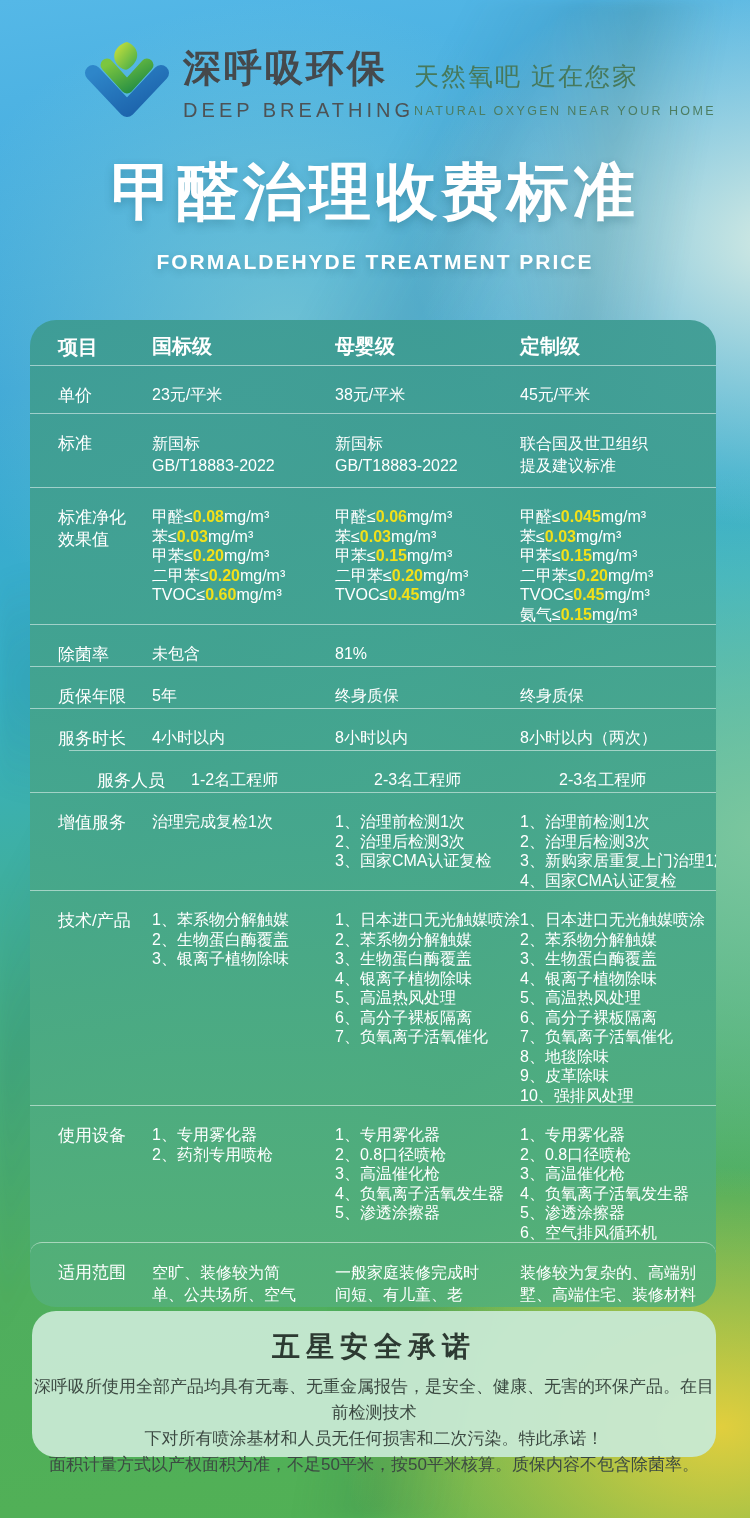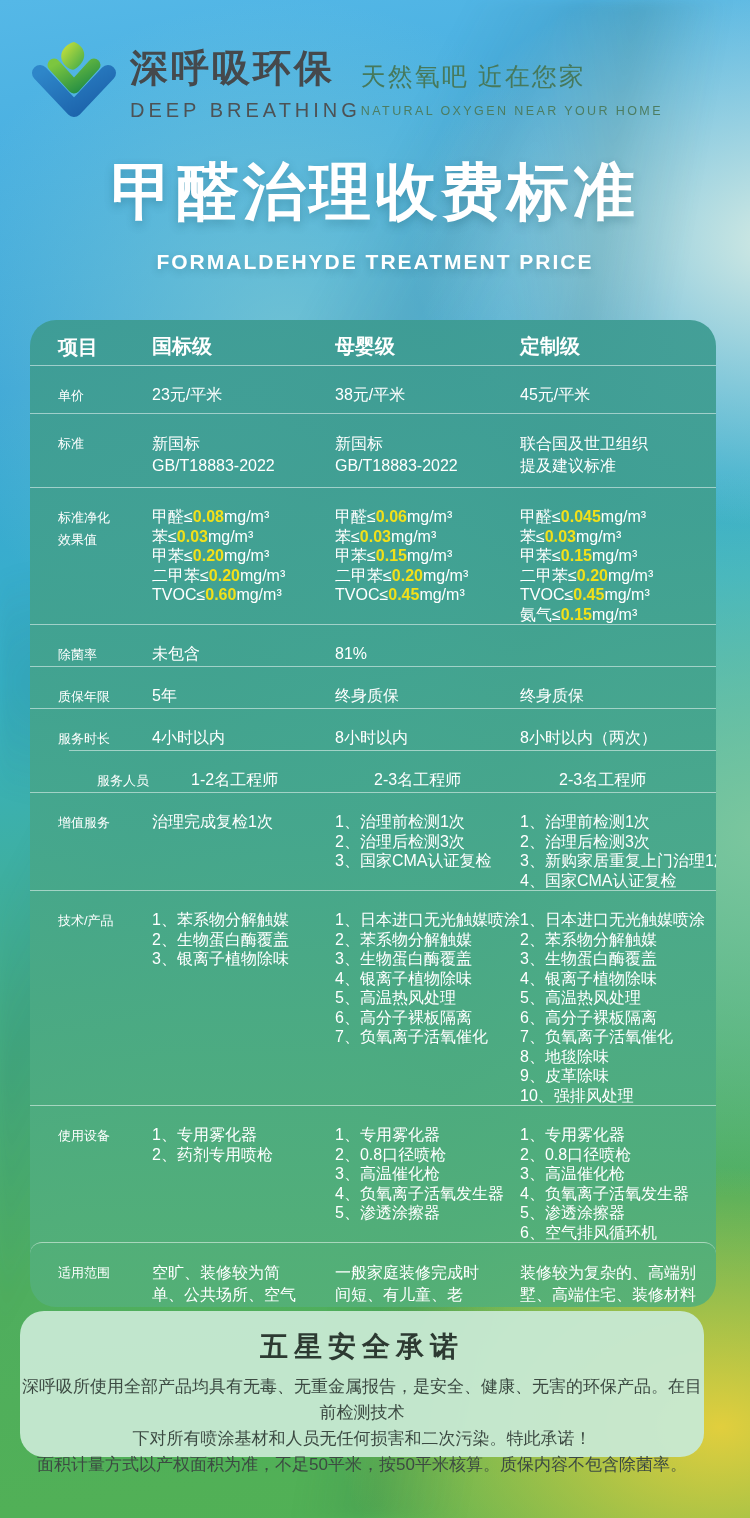--- a/index.html
+++ b/index.html
@@ -12,49 +12,49 @@
       radial-gradient(520px 480px at 38% 22%, rgba(150,214,208,.55), rgba(150,214,208,0) 70%),
       linear-gradient(172deg,#55b8e7 0%,#3aa5d8 24%,#37b2c6 42%,#43ad87 62%,#4fae5e 80%,#52b153 100%);
   }
   .poster::before{content:"";position:absolute;inset:0;pointer-events:none;
     background:
       linear-gradient(118deg, transparent 30%, rgba(25,75,85,.10) 37%, transparent 46%),
       linear-gradient(100deg, transparent 55%, rgba(30,80,60,.12) 63%, transparent 72%),
       radial-gradient(300px 180px at 12% 45%, rgba(20,70,90,.15), transparent 70%);
     filter:blur(6px);}
   
-  .hdr{position:absolute;top:40px;left:30px;right:34px;display:flex;justify-content:flex-start;align-items:flex-start;}
+  .hdr{position:absolute;top:40px;left:30px;right:34px;display:flex;justify-content:flex-end;align-items:flex-start;}
   .brand{display:flex;align-items:center;gap:12px;}
   .brand-text .cn{font-size:38px;font-weight:bold;color:#45494c;letter-spacing:3px;}
   .brand-text .en{font-size:20px;color:#4d5255;letter-spacing:4px;margin-top:5px;}
   .tagline{margin-top:20px;text-align:left;}
   .tagline .cn{font-size:25px;color:#46795c;letter-spacing:2px;}
   .tagline .en{font-size:12.5px;color:#4c7d62;letter-spacing:2.4px;margin-top:11px;}
   
   .title-block{position:absolute;top:150px;left:0;width:100%;text-align:center;color:#fff;}
   .title-block h1{margin:0;font-size:62px;font-weight:bold;letter-spacing:4px;text-shadow:0 4px 10px rgba(15,80,95,.30);}
   .title-block .sub{margin-top:16px;font-size:21px;font-weight:bold;letter-spacing:2px;text-shadow:0 3px 7px rgba(15,80,95,.25);}
   
   .price-panel{position:absolute;left:30px;top:320px;width:686px;height:987px;border-radius:26px;overflow:hidden;
     background:linear-gradient(180deg, rgba(61,155,146,.93) 0%, rgba(70,166,139,.92) 52%, rgba(84,176,120,.92) 100%);}
   .t-row{display:grid;grid-template-columns:94px 183px 185px 1fr;padding:8px 12px 0 28px;box-sizing:border-box;}
   .t-row + .t-row{border-top:1px solid rgba(255,255,255,.5);}
   .t-header{height:45px;align-items:center;}
   .t-header .cell{padding-top:0;font-weight:bold;font-size:20px;}
   .cell{padding-top:11px;color:#fff;font-size:16px;}
-  .label-cell{font-size:13px;}
+  .label-cell{font-size:17px;}
   .line{line-height:19.5px;white-space:nowrap;}
   .label-cell .line{line-height:22px;}
   .sp .line{line-height:22px;}
   .wrap .line{white-space:normal;line-height:22px;}
   .wrap .c1 .line,.wrap .c2 .line{max-width:150px;}
   .wrap .c3 .line{max-width:196px;}
   .hl{color:#f2e019;font-weight:bold;margin-top:28px;}
   
-  .promise-panel{position:absolute;left:20px;top:1311px;width:684px;height:146px;border-radius:24px;
+  .promise-panel{position:absolute;left:32px;top:1311px;width:684px;height:146px;border-radius:24px;
     background:rgba(199,233,211,.95);text-align:center;box-sizing:border-box;}
   .promise-panel h2{margin:17px 0 8px;font-size:28px;color:#2d3a32;letter-spacing:6px;font-weight:bold;}
   .p-line{font-size:17px;line-height:26px;color:#3c4a42;}
 </style>
 </head>
 <body>
 
 <div class="poster">
 
   <div class="hdr">

